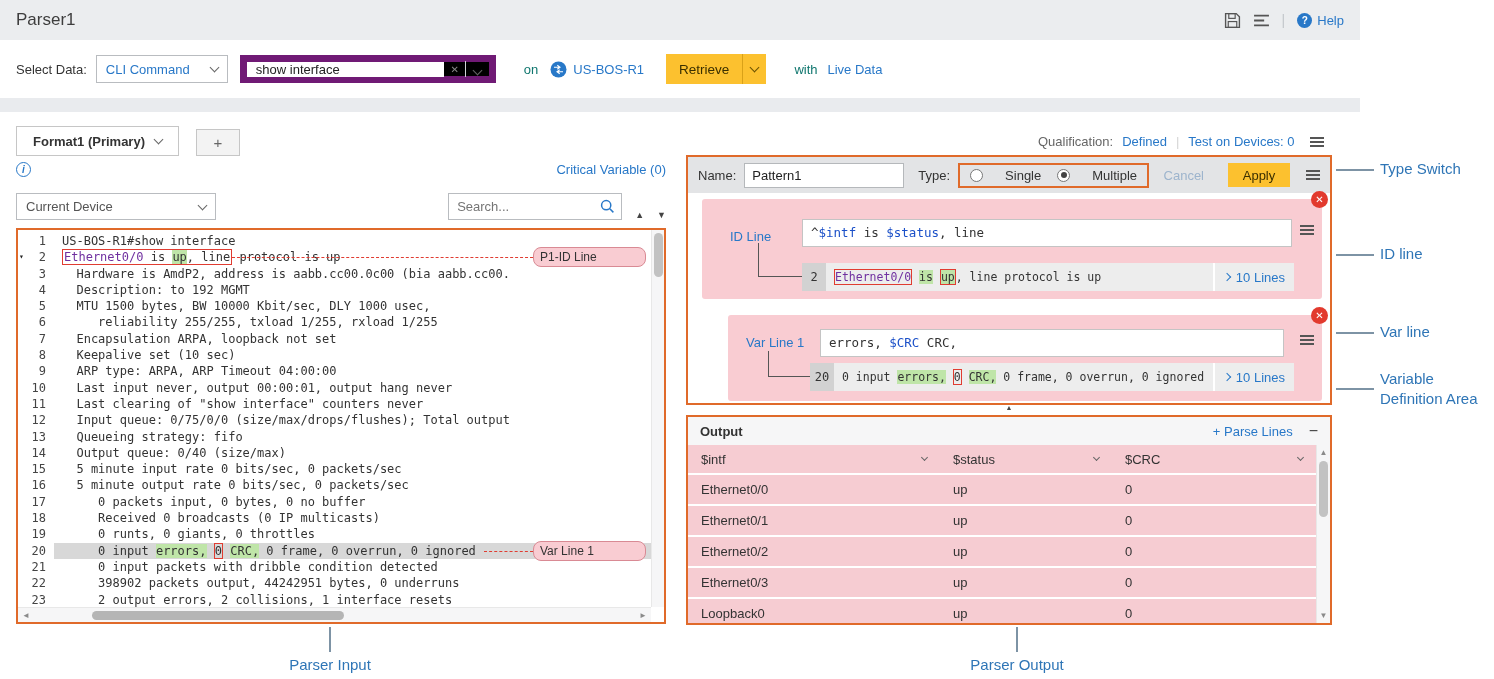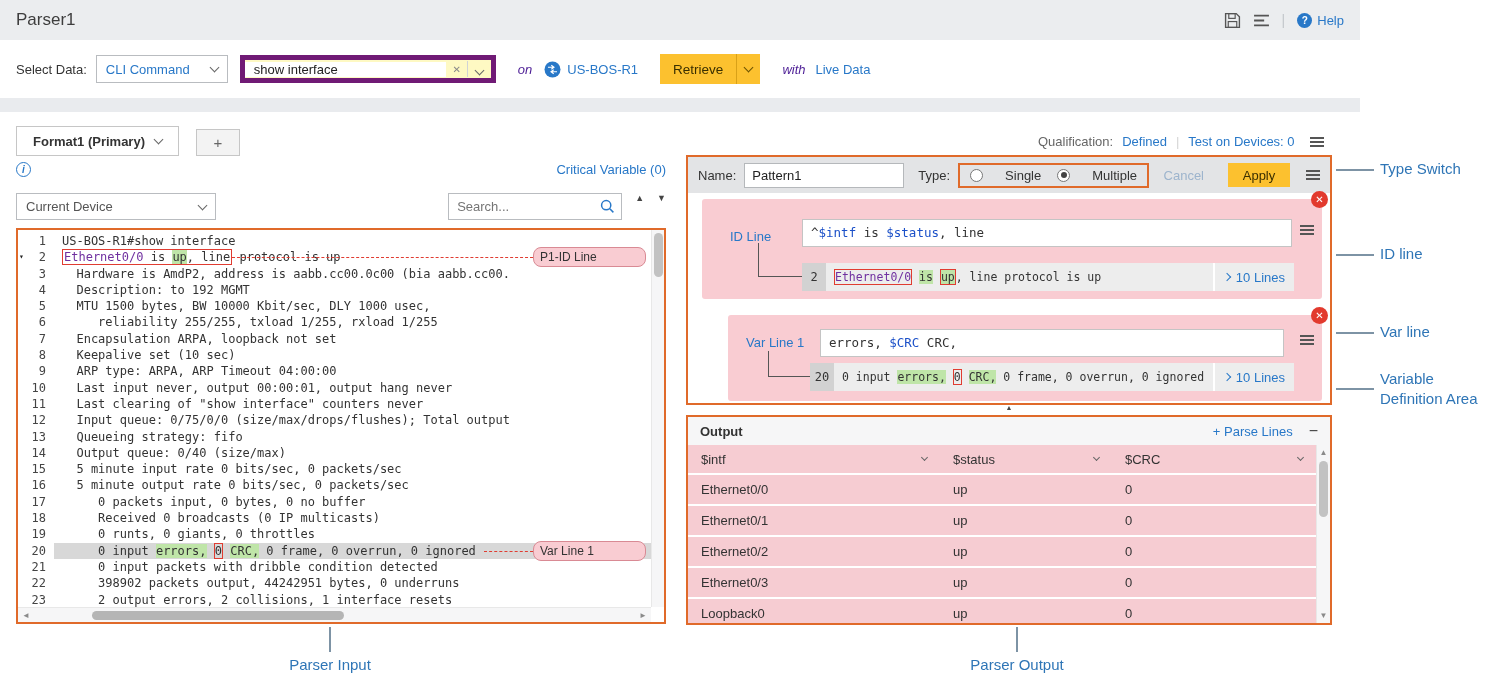--- a/index.html
+++ b/index.html
@@ -12,47 +12,47 @@
 .topbar-right{margin-left:auto;display:flex;align-items:center;gap:12px}
 .icon-btn{display:flex;align-items:center;cursor:pointer}
 .vdiv{color:#c3c6ca;font-size:14px}
 .help{display:flex;align-items:center;gap:5px;color:#2878c8;cursor:pointer}
 .qmark{width:15px;height:15px;border-radius:50%;background:#2878c8;color:#fff;font-size:10px;font-weight:bold;text-align:center;line-height:15px}
 
 
 .toolbar{position:absolute;left:0;top:40px;width:1360px;height:58px;background:#fff;display:flex;align-items:center;padding:0 16px}
 .dd{height:28px;border:1px solid #b9bcc0;background:#fff;display:flex;align-items:center;padding:0 9px;gap:0;cursor:pointer}
 .dd-cli{width:132px;margin-left:9px;color:#2878c8;justify-content:space-between}
-.combo{width:256px;margin-left:12px;height:28px;border:5px solid #701a75;display:flex;align-items:center;background:#fef9c3}
+.combo{width:256px;margin-left:12px;height:28px;border:7px solid #701a75;display:flex;align-items:center;background:#000000}
 .combo input{flex:1;border:none;outline:none;padding:0 9px;font:13px "Liberation Sans",sans-serif;color:#222;min-width:0}
 .combo .clear{color:#888;font-size:10px;padding:0 6px;cursor:pointer}
 .combo .sep{width:1px;height:16px;background:#d0d3d6}
 .combo .chevbox{padding:0 8px;cursor:pointer}
 .chev{width:7px;height:7px;border-right:1.6px solid #666;border-bottom:1.6px solid #666;transform:rotate(45deg);display:inline-block;margin-top:-3px}
 .chev-sm{width:5px;height:5px}
-.ital{font-style:italic;color:#4c1d95;margin-left:22px}
+.ital{color:#0f766e;margin-left:28px}
 .devlink{display:flex;align-items:center;gap:6px;margin-left:12px;color:#2878c8;cursor:pointer}
 .retrieve{margin-left:22px;height:30px;display:flex;background:#fcc12f;cursor:pointer}
 .retrieve-main{padding:0 13px;display:flex;align-items:center;color:#3a2f00;font-size:13.5px}
 .retrieve-arrow{width:24px;display:flex;align-items:center;justify-content:center;border-left:1px solid #d9a118}
 .retrieve .chev{border-color:#6b5200}
 .link{color:#2878c8;cursor:pointer}
 .band{position:absolute;left:0;top:98px;width:1360px;height:14px;background:#e9ebee}
 
 
 .tab1{position:absolute;left:16px;top:126px;height:30px;padding:0 16px;border:1px solid #c6c6c6;background:#fff;display:flex;align-items:center;gap:10px;font-weight:bold;color:#333;cursor:pointer}
 .tab-add{position:absolute;left:196px;top:129px;width:44px;height:27px;border:1px solid #c6c6c6;background:#f3f3f3;color:#666;display:flex;align-items:center;justify-content:center;font-size:15px;cursor:pointer}
 .qualrow{position:absolute;left:1038px;top:134px;display:flex;align-items:center;gap:9px}
 .qual-lbl{color:#666}
 .qdiv{color:#d5d5d5}
 
 
 .subhead{position:absolute;left:16px;top:162px;width:650px;display:flex;align-items:center;justify-content:space-between}
 .info-i{width:15px;height:15px;border-radius:50%;border:1px solid #2878c8;color:#2878c8;font-size:10px;font-style:italic;font-weight:bold;text-align:center;line-height:13px;cursor:pointer}
-.controls{position:absolute;left:16px;top:193px;width:650px;display:flex;align-items:flex-start}
+.controls{position:absolute;left:16px;top:193px;width:650px;display:flex;align-items:flex-end}
 .dd-dev{width:200px;height:27px;justify-content:space-between;color:#555}
 .search{margin-left:auto;width:174px;height:27px;border:1px solid #b9bcc0;display:flex;align-items:center;background:#fff}
 .search input{flex:1;border:none;outline:none;padding:0 8px;font:13px "Liberation Sans",sans-serif;color:#777;min-width:0}
 .search .mag{padding:0 6px;display:flex;cursor:pointer}
 .tri{font-size:9px;color:#444;margin-left:13px;cursor:pointer}
 
 
 .editor{position:absolute;left:16px;top:228px;width:650px;height:396px;border:2px solid #e06a2a;background:#fff}
 .code-area{position:absolute;inset:0;overflow:hidden;padding-top:3px;font-family:"DejaVu Sans Mono",monospace;font-size:12px}
 .code-line{display:flex;height:16.3px;line-height:16.3px;white-space:pre}

